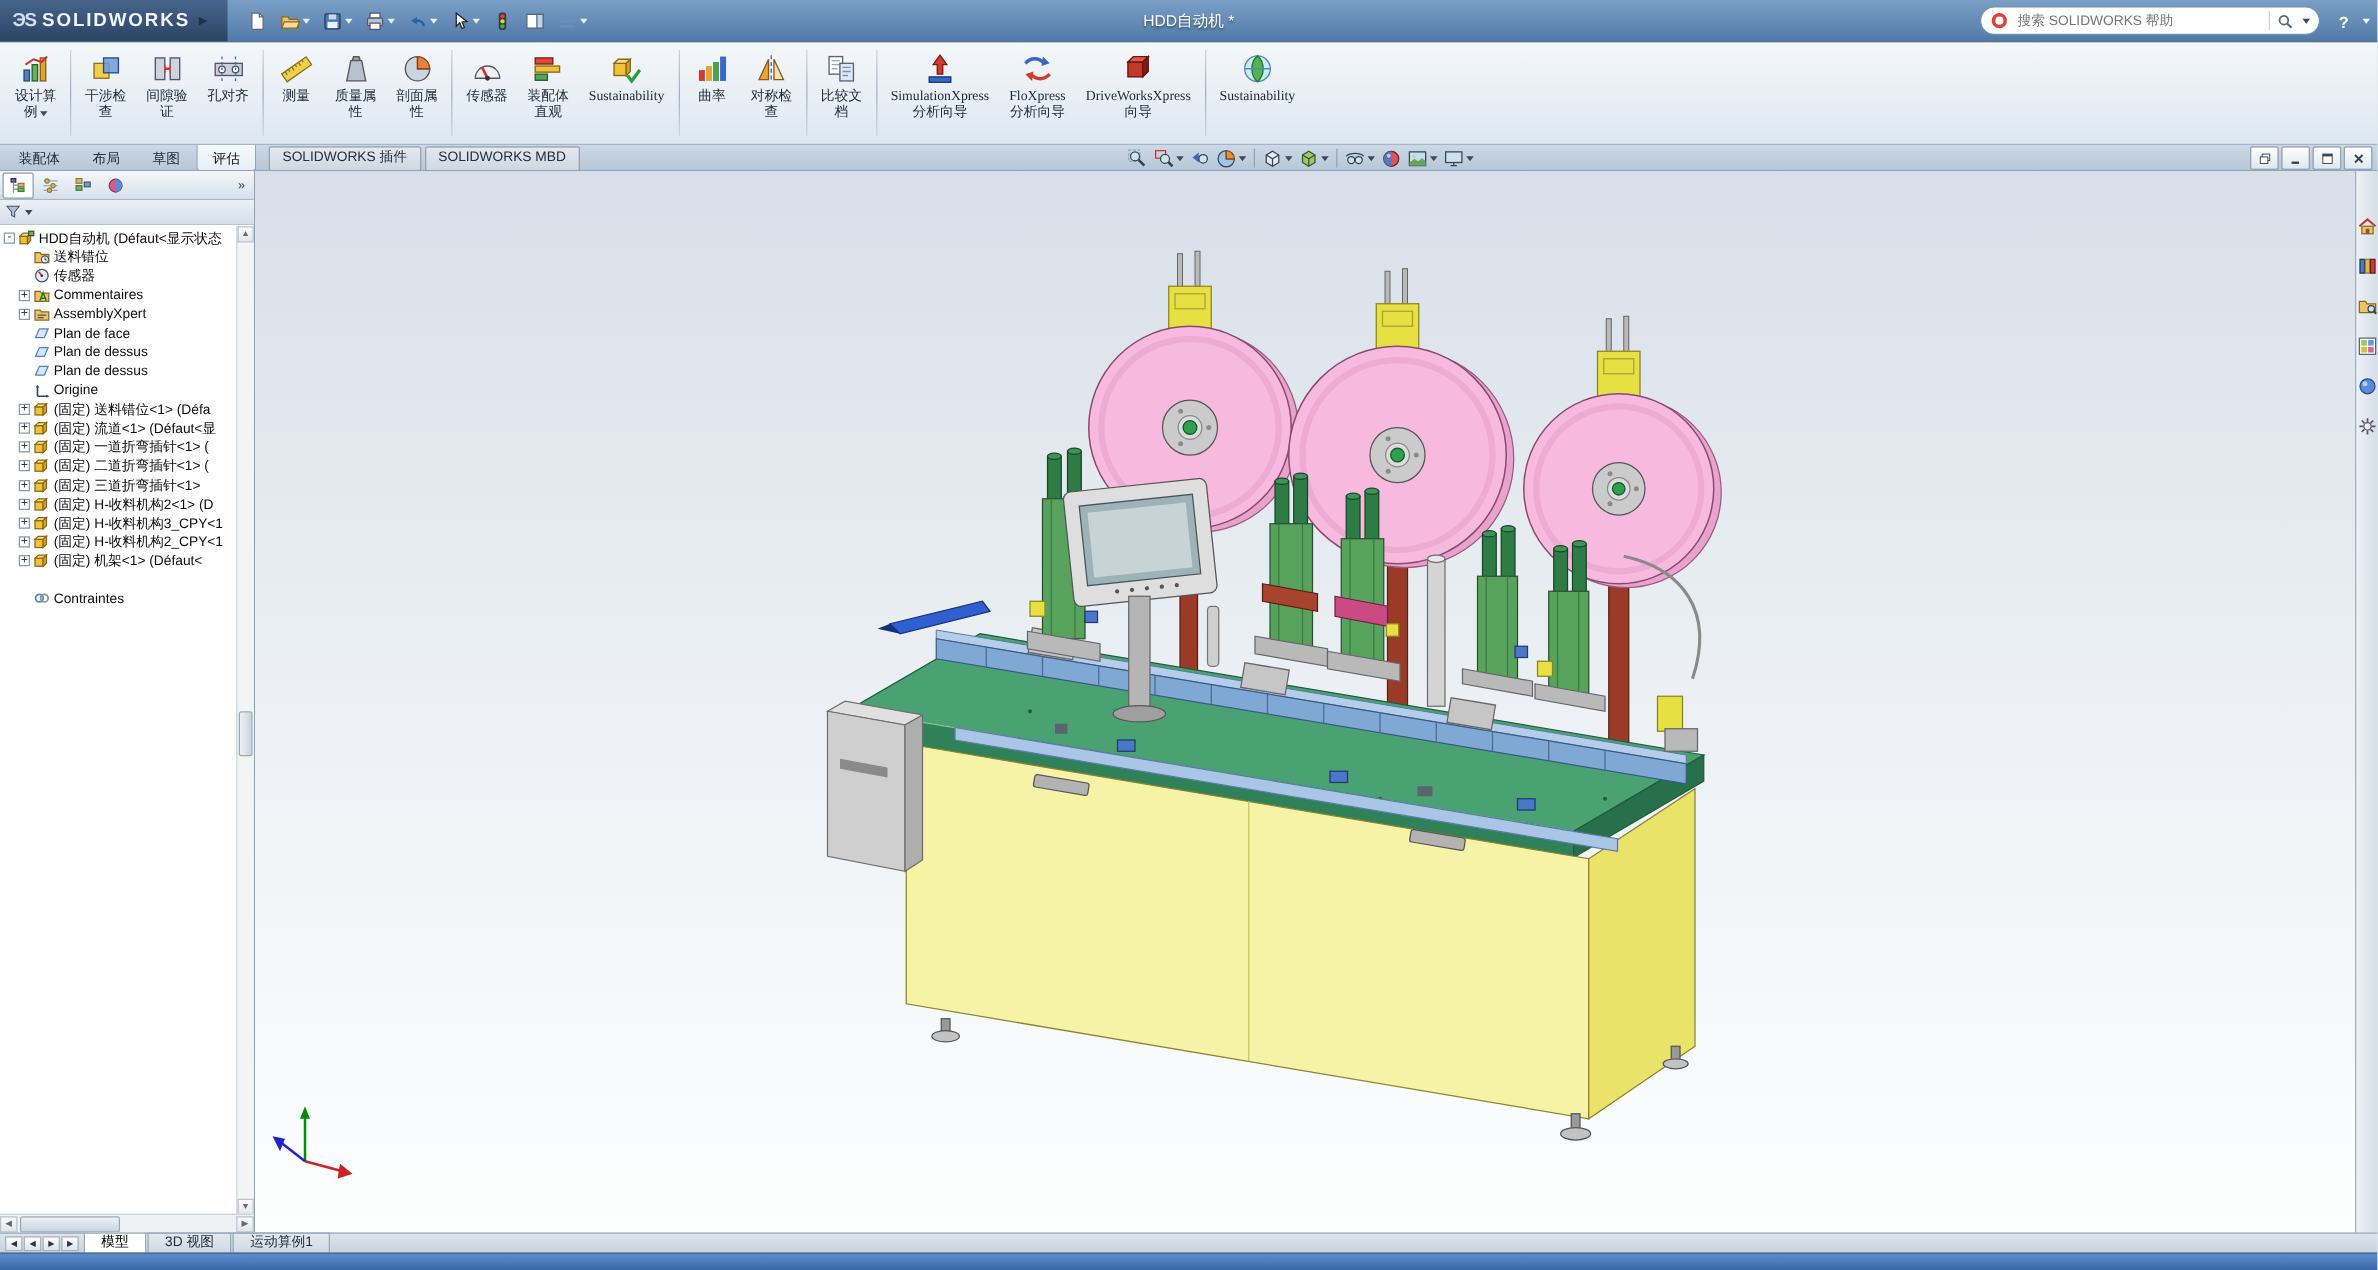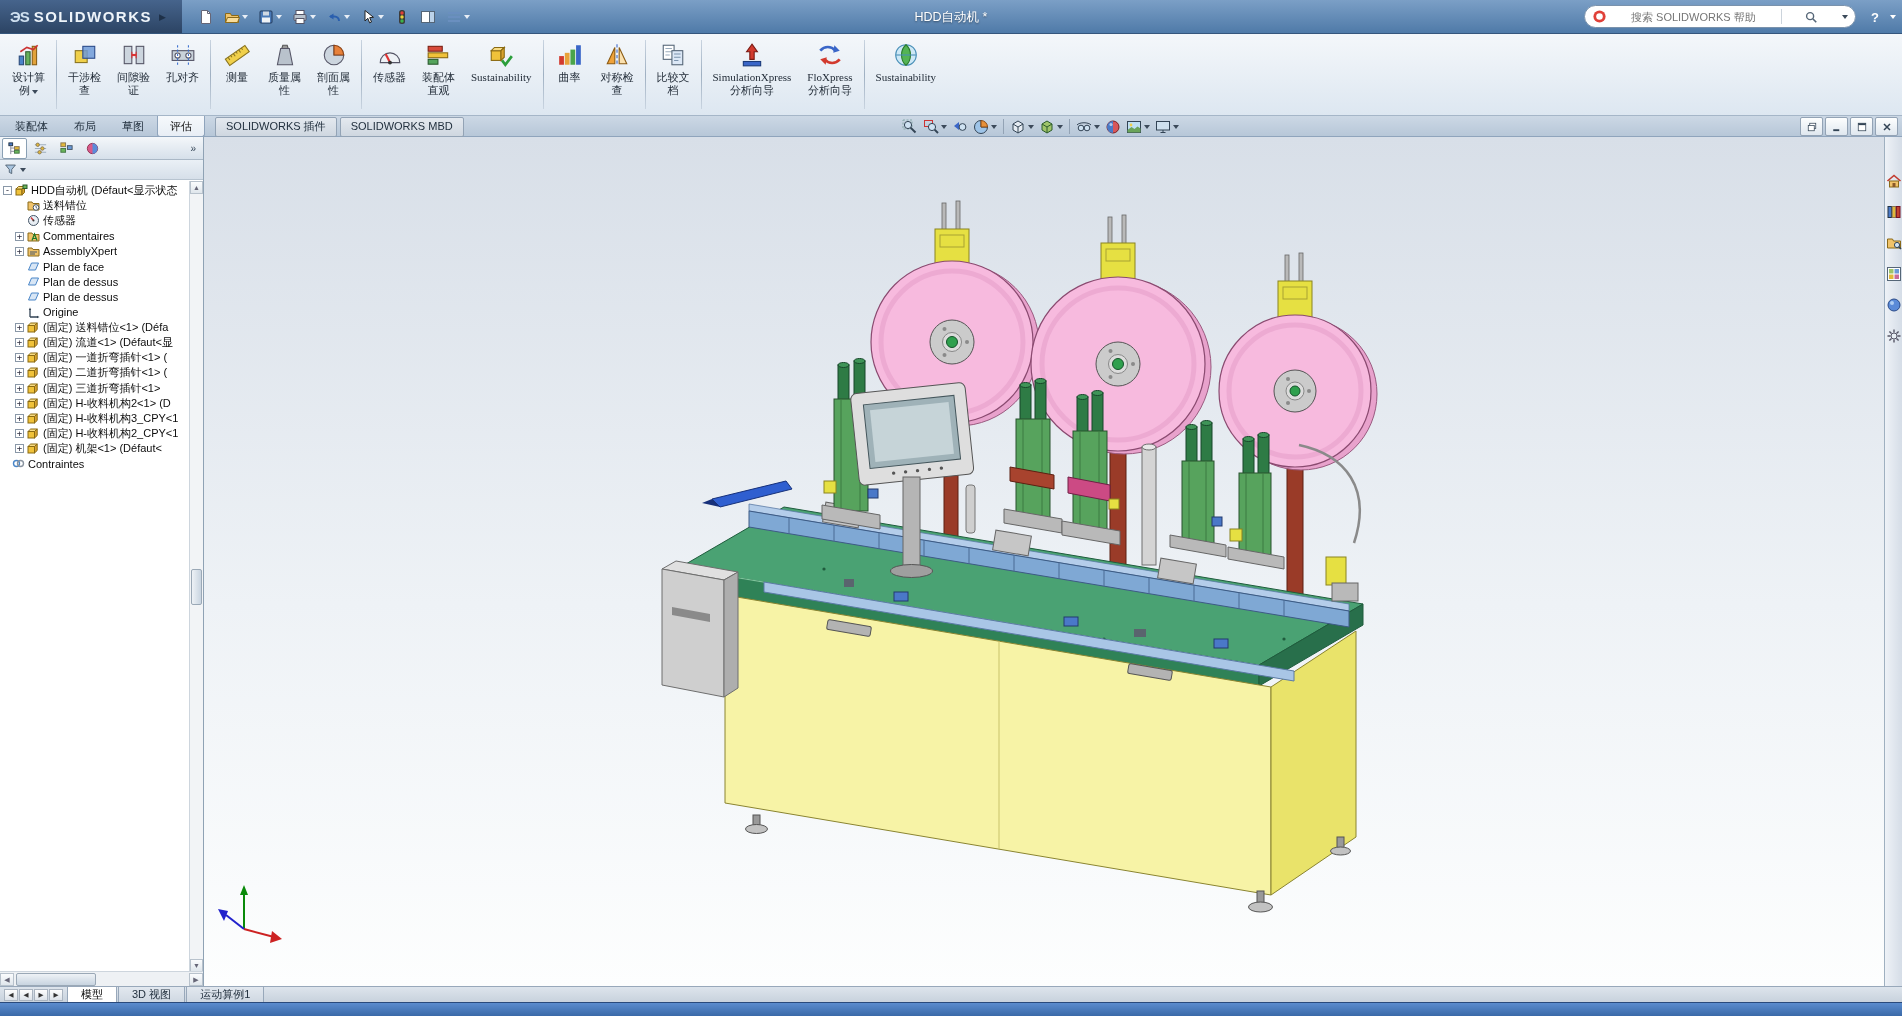--- a/index.html
+++ b/index.html
@@ -18,21 +18,21 @@
   .logomark{font-weight:bold;font-size:15px;letter-spacing:-1px;color:#cfe0f0;}
   .logotext{font-size:15px;font-weight:bold;letter-spacing:1.5px;color:#eef4fa;}
   .logoarrow{color:#1e3048;font-size:9px;margin-left:2px;}
   .quickbar{display:flex;align-items:center;gap:2px;margin-left:12px;}
   .qbtn{display:flex;align-items:center;height:24px;padding:2px 4px;border-radius:3px;}
   .qbtn .caret{border-top-color:#e8eef6;}
   .doctitle{position:absolute;left:50%;top:0;height:34px;transform:translateX(-50%);
             display:flex;align-items:center;color:#fff;font-size:12.5px;text-shadow:0 1px 2px rgba(0,0,0,.45);}
   .search{position:absolute;right:46px;top:5px;width:272px;height:23px;background:#fff;
           border:1px solid #7a92ac;border-radius:12px;display:flex;align-items:center;
-          padding:0 7px;gap:22px;box-sizing:border-box;}
+          padding:0 7px;gap:5px;box-sizing:border-box;}
   .search input{border:none;outline:none;flex:1;font-size:11px;color:#555;background:transparent;
                 font-family:inherit;min-width:0;}
   .sdiv{width:1px;height:15px;background:#ccd4dc;}
   .tright{position:absolute;right:6px;top:0;height:34px;display:flex;align-items:center;gap:5px;color:#fff;}
   .helpbtn{font-size:13px;font-weight:bold;color:#fff;padding:1px 4px;}
   .tright .caret{border-top-color:#fff;}
   
   .ribbon{position:absolute;top:34px;left:0;right:0;height:82px;box-sizing:border-box;
           background:linear-gradient(#f4f7fa,#dde7f1);border-bottom:1px solid #a5b6c8;
           display:flex;align-items:stretch;padding:2px 4px;}
@@ -407,20 +407,31 @@
             <svg viewBox="0 0 24 24">
               <path d="M3 8c4-4.5 10-4.5 14 0" stroke="#3a66c8" stroke-width="2.5" fill="none"></path>
               <path d="M16 3l5 5-6 2z" fill="#3a66c8"></path>
               <path d="M21 16c-4 4.5-10 4.5-14 0" stroke="#d23a2e" stroke-width="2.5" fill="none"></path>
               <path d="M8 21l-5-5 6-2z" fill="#d23a2e"></path>
             </svg>
           </span>
           <div class="rline">FloXpress</div>
           <div class="rline">分析向导</div>
         </div>
+        <div class="rbtn">
+          <span class="ic" style="width: 26px; height: 26px;">
+            <svg viewBox="0 0 24 24">
+              <rect x="4" y="7" width="11" height="11" fill="#c0392b" stroke="#6a140c"></rect>
+              <path d="M4 7l4-4h11l-4 4z" fill="#e05a4a" stroke="#6a140c"></path>
+              <path d="M15 7l4-4v11l-4 4z" fill="#8a1a10" stroke="#6a140c"></path>
+            </svg>
+          </span>
+          <div class="rline">DriveWorksXpress</div>
+          <div class="rline">向导</div>
+        </div>
       </div>
       <div class="rsep"></div>
       <div class="rgroup">
         <div class="rbtn">
           <span class="ic" style="width: 26px; height: 26px;">
             <svg viewBox="0 0 24 24">
               <circle cx="12" cy="12" r="9.5" fill="#cde8f6" stroke="#4a90b8"></circle>
               <path d="M12 2.5c5.5 4.5 5.5 14.5 0 19-5.5-4.5-5.5-14.5 0-19z" fill="#54b454" stroke="#2a7a2a"></path>
               <path d="M2.5 12h19" stroke="#4a90b8"></path>
             </svg>
@@ -805,21 +816,21 @@
         <span class="texp">+</span>
         <span class="ic" style="width: 13px; height: 13px;">
           <svg viewBox="0 0 13 13">
             <rect x="1" y="4.5" width="6.5" height="6.5" fill="#f0c23a" stroke="#8a6a12"></rect>
             <path d="M1 4.5 3.7 2h6.5L7.5 4.5z" fill="#f8dc84" stroke="#8a6a12"></path>
             <path d="M7.5 4.5 10.2 2v6.5L7.5 11z" fill="#d8a22e" stroke="#8a6a12"></path>
           </svg>
         </span>
         <span class="tlab">(固定) 机架&lt;1&gt; (Défaut&lt;</span>
       </div>
-      <div class="titem" style="">
+      <div class="titem" style="padding-left: 15px; margin-top: 15px;">
         <span class="texp hid"></span>
         <span class="ic" style="width: 13px; height: 13px;">
           <svg viewBox="0 0 13 13">
             <circle cx="4.5" cy="6.5" r="3" fill="none" stroke="#4a86c8" stroke-width="1.4"></circle>
             <circle cx="8.5" cy="6.5" r="3" fill="none" stroke="#8a94a0" stroke-width="1.4"></circle>
           </svg>
         </span>
         <span class="tlab">Contraintes</span>
       </div>
     </div>

